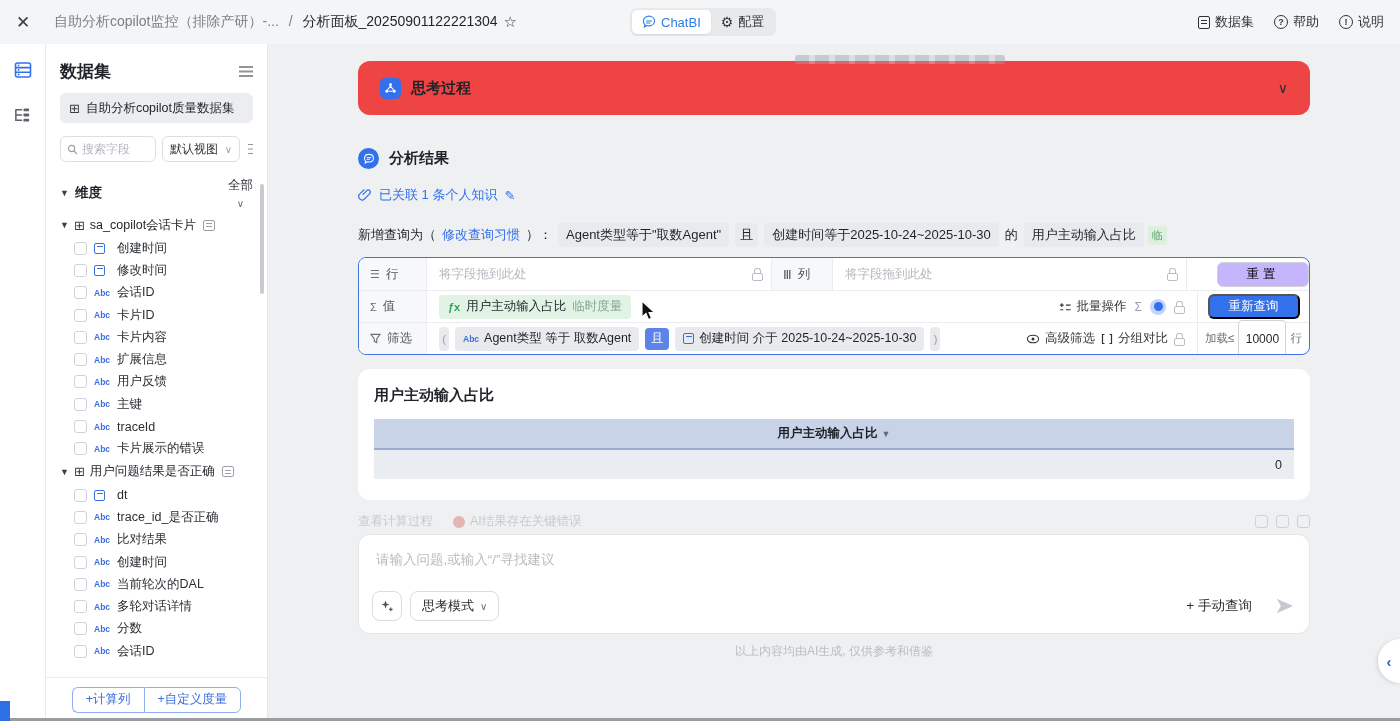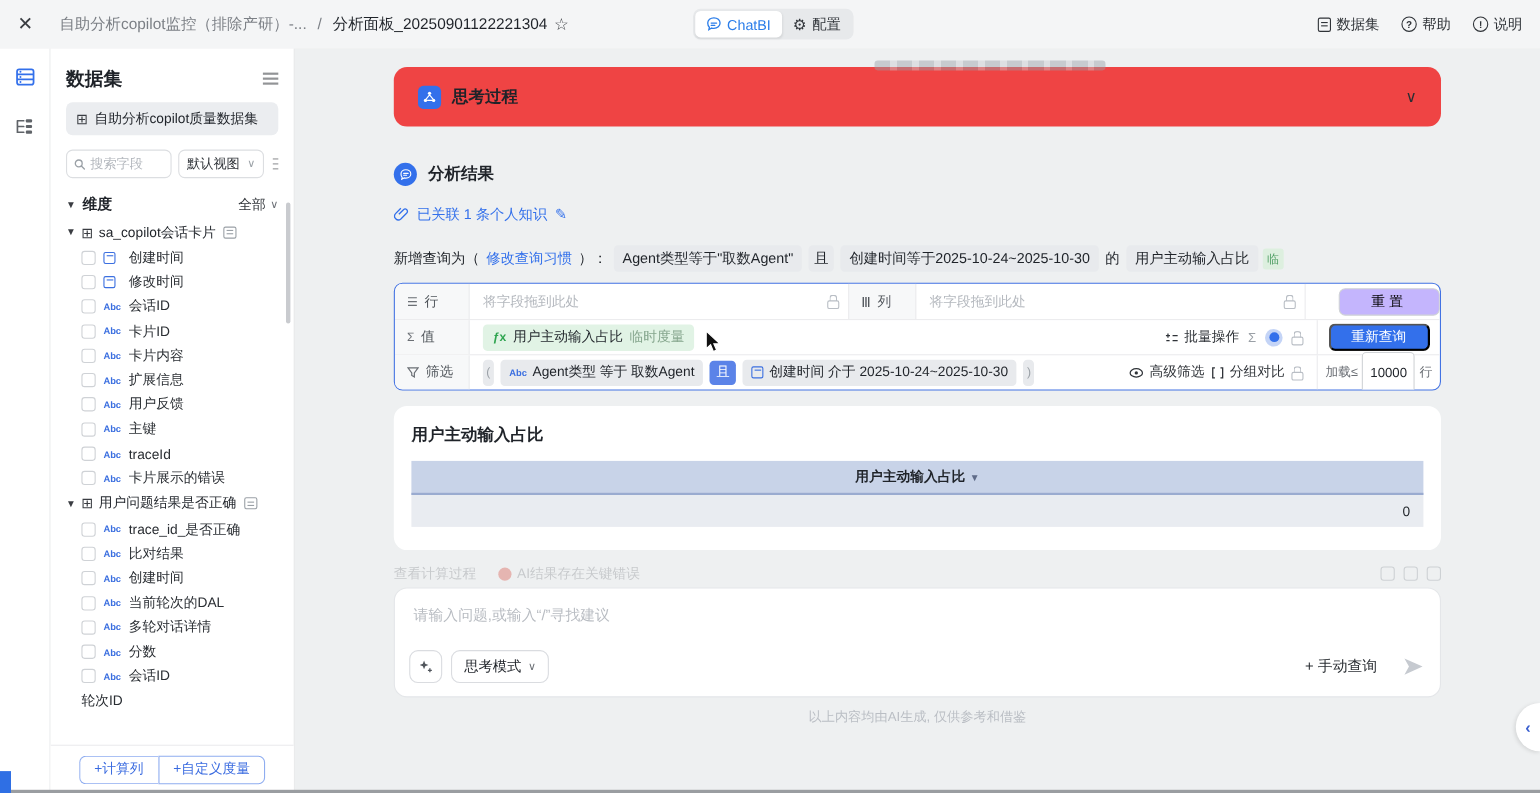--- a/index.html
+++ b/index.html
@@ -35,21 +35,21 @@
   .lines-ic { width:14px; height:11px; position:relative; opacity:.55; cursor:pointer; }
   .lines-ic::before { content:""; position:absolute; left:0; right:0; top:0; height:1.6px; background:#3a3d42; box-shadow:0 4.5px 0 #3a3d42, 0 9px 0 #3a3d42; }
   .ds-chip { margin:0 14px; background:#ebedf0; border-radius:6px; height:30px; display:flex; align-items:center; gap:6px; padding:0 9px; font-size:12.5px; cursor:pointer; }
   .grid-glyph { color:#3a3d42; font-size:13px; line-height:1; }
   .sb-search-row { display:flex; align-items:center; gap:6px; margin:13px 14px 0 14px; }
   .search-box { flex:0 0 96px; height:26px; border:1px solid #dcdee1; border-radius:6px; display:flex; align-items:center; gap:4px; padding:0 6px; color:#b4b8be; font-size:12px; background:#fff; }
   .view-select { flex:0 0 78px; height:26px; border:1px solid #dcdee1; border-radius:6px; display:flex; align-items:center; justify-content:space-between; padding:0 7px; font-size:12px; color:#2f3338; cursor:pointer; background:#fff; }
   .view-select .chev { color:#9aa0a6; font-size:10px; }
   .dim-row { display:flex; align-items:center; margin:15px 14px 4px 14px; font-size:13.5px; font-weight:700; }
   .dim-row .caret { font-size:9px; margin-right:6px; color:#3a3d42; }
-  .dim-all { margin-left:auto; font-weight:400; font-size:12.5px; display:flex; gap:4px; align-items:center; color:#2f3338; cursor:pointer; }
+  .dim-all { margin-left:auto; font-weight:400; font-size:12.5px; display:flex; gap:4px; align-items:center; color:#2f3338; cursor:pointer;flex-direction:column; }
   .dim-all .chev { font-size:10px; color:#6b6f75; }
   .tree { margin:4px 0 0 14px; height:452px; overflow:hidden; position:relative; }
   .tree-group { display:flex; align-items:center; gap:5px; font-size:12.5px; height:24px; cursor:pointer; }
   .tree-group .caret { font-size:9px; color:#3a3d42; }
   .g-extra { width:12px; height:11px; border:1.1px solid #9aa0a6; border-radius:2px; position:relative; margin-left:2px; }
   .g-extra::before { content:""; position:absolute; left:2px; right:2px; top:2.5px; height:1px; background:#9aa0a6; box-shadow:0 3px 0 #9aa0a6; }
   .tree-field { display:flex; align-items:center; gap:7px; height:22.3px; padding-left:14px; font-size:12.5px; color:#2a2e33; cursor:pointer; }
   .cb { width:13px; height:13px; border:1.2px solid #cfd2d6; border-radius:3px; background:#fff; flex:0 0 13px; }
   .ic-abc { color:#3b6fe0; font-size:8.5px; font-weight:700; flex:0 0 16px; }
   .ic-date { width:11px; height:11px; border:1.4px solid #3b6fe0; border-radius:2px; position:relative; display:inline-block; flex:0 0 11px; margin-right:5px; }
@@ -296,20 +296,25 @@
         <span>卡片展示的错误</span>
       </div>
       <div class="tree-group">
         <span class="caret">▼</span>
         <span class="grid-glyph">⊞</span>
         <span>用户问题结果是否正确</span>
         <span class="g-extra"></span>
       </div>
       <div class="tree-field">
         <span class="cb"></span>
+        <span class="ic-date"></span>
+        <span>dt</span>
+      </div>
+      <div class="tree-field">
+        <span class="cb"></span>
         <span class="ic-abc">Abc</span>
         <span>trace_id_是否正确</span>
       </div>
       <div class="tree-field">
         <span class="cb"></span>
         <span class="ic-abc">Abc</span>
         <span>比对结果</span>
       </div>
       <div class="tree-field">
         <span class="cb"></span>

